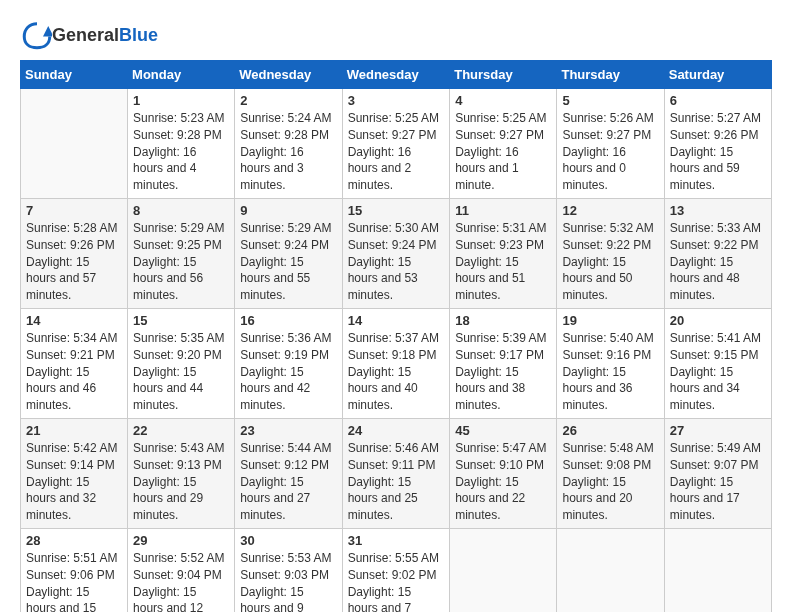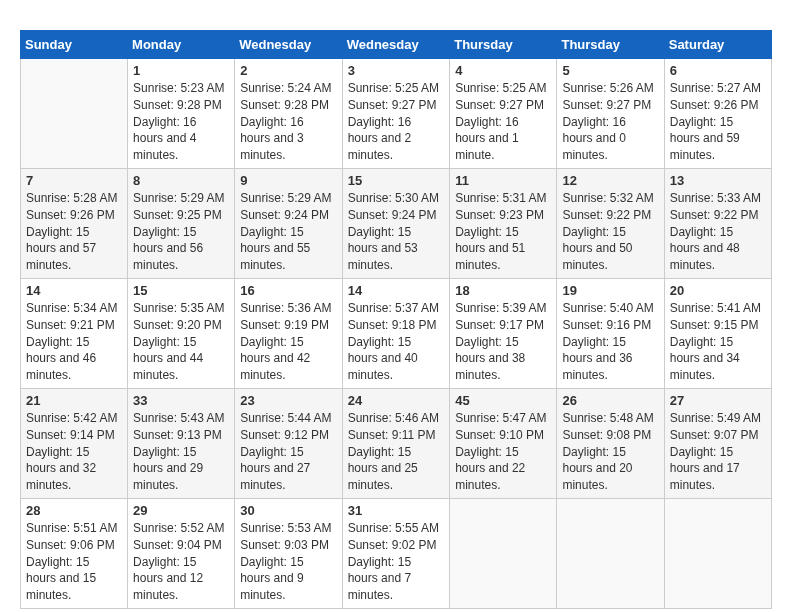--- a/index.html
+++ b/index.html
@@ -73,20 +73,29 @@
       line-height: 1.4;
     }
     .row-alt {
       background: #f5f5f5;
     }
   </style>
 </head>
 <body>
 
 <div class="header">
+  <div class="logo">
+    <svg class="logo-icon" viewBox="0 0 40 40">
+      <path d="M20 5 C10 5, 3 12, 3 22 C3 32, 10 37, 20 37 C30 37, 37 32, 37 22" fill="none" stroke="#1565c0" stroke-width="4"></path>
+      <polygon points="35,8 28,22 42,22" fill="#1565c0"></polygon>
+    </svg>
+    <div>
+      <span style="font-size:18px;font-weight:bold;color:#333;">General</span><span style="font-size:18px;font-weight:bold;color:#1565c0;">Blue</span>
+    </div>
+  </div>
 </div>
 
 <table>
   <thead>
     <tr id="weekday-header">
     <th>Sunday</th>
         <th>Monday</th>
         <th>Wednesday</th>
         <th>Wednesday</th>
         <th>Thursday</th>
@@ -181,21 +190,21 @@
           <div class="day-number">20</div>
           <div class="day-info">Sunrise: 5:41 AM<br>Sunset: 9:15 PM<br>Daylight: 15 hours and 34 minutes.</div>
         </td>
       </tr>
       <tr class="row-alt">
         <td>
           <div class="day-number">21</div>
           <div class="day-info">Sunrise: 5:42 AM<br>Sunset: 9:14 PM<br>Daylight: 15 hours and 32 minutes.</div>
         </td>
         <td>
-          <div class="day-number">33</div>
+          <div class="day-number">22</div>
           <div class="day-info">Sunrise: 5:43 AM<br>Sunset: 9:13 PM<br>Daylight: 15 hours and 29 minutes.</div>
         </td>
         <td>
           <div class="day-number">23</div>
           <div class="day-info">Sunrise: 5:44 AM<br>Sunset: 9:12 PM<br>Daylight: 15 hours and 27 minutes.</div>
         </td>
         <td>
           <div class="day-number">24</div>
           <div class="day-info">Sunrise: 5:46 AM<br>Sunset: 9:11 PM<br>Daylight: 15 hours and 25 minutes.</div>
         </td>

